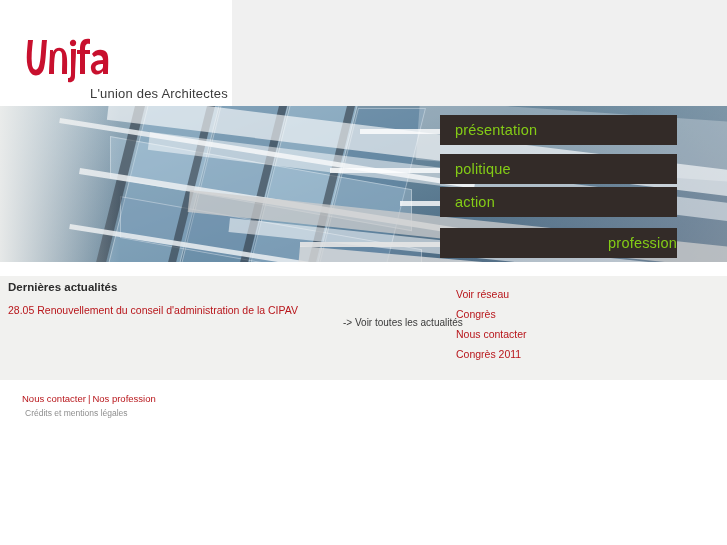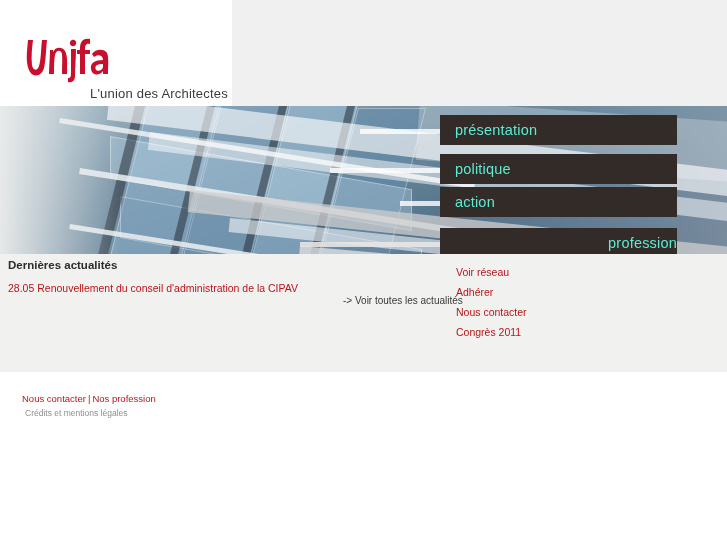--- a/index.html
+++ b/index.html
@@ -104,21 +104,21 @@
   .nav {
     position: absolute;
     left: 0; top: 106px;
     width: 727px; height: 156px;
     pointer-events: auto;
   }
   .nav-item {
     position: absolute;
     height: 30px;
     background: #332b28;
-    color: #5eead4;
+    color: #84cc16;
     font-size: 14.5px;
     line-height: 30px;
     padding-left: 15px;
     box-sizing: border-box;
     cursor: pointer;
     white-space: nowrap;
   }
   .nav-item .nav-label { letter-spacing: .2px; }
   .nav-1 { left: 440px; top: 9px;  width: 237px; }
   .nav-2 { left: 440px; top: 48px; width: 237px; }
@@ -128,21 +128,21 @@
   
   .nav-sliver {
     position: absolute;
     height: 5px;
     background: rgba(255,255,255,0.8);
   }
 
   
   .content {
     position: absolute;
-    left: 0; top: 254px;
+    left: 0; top: 276px;
     width: 727px; height: 118px;
     background: #f1f1ef;
   }
   .news-title {
     position: absolute;
     left: 8px; top: 5px;
     font-size: 11.5px;
     font-weight: bold;
     color: #2c2c2c;
   }
@@ -286,21 +286,21 @@
 
     <div class="news-item">
       <span class="news-date">28.05</span>
       <span>Renouvellement du conseil d'administration de la CIPAV</span>
     </div>
 
     <div class="news-all">-&gt; Voir toutes les actualités</div>
 
     <div class="side-links">
       <a class="side-link">Voir réseau</a>
-      <a class="side-link">Adhérer</a>
+      <a class="side-link">Congrès</a>
       <a class="side-link">Nous contacter</a>
       <a class="side-link">Congrès 2011</a>
     </div>
   </div>
 
   <div class="footer">
     <div class="footer-links">
       <a>Nous contacter</a><span class="footer-sep">|</span><a>Nos profession</a>
     </div>
     <div class="footer-legal">Crédits et mentions légales</div>

